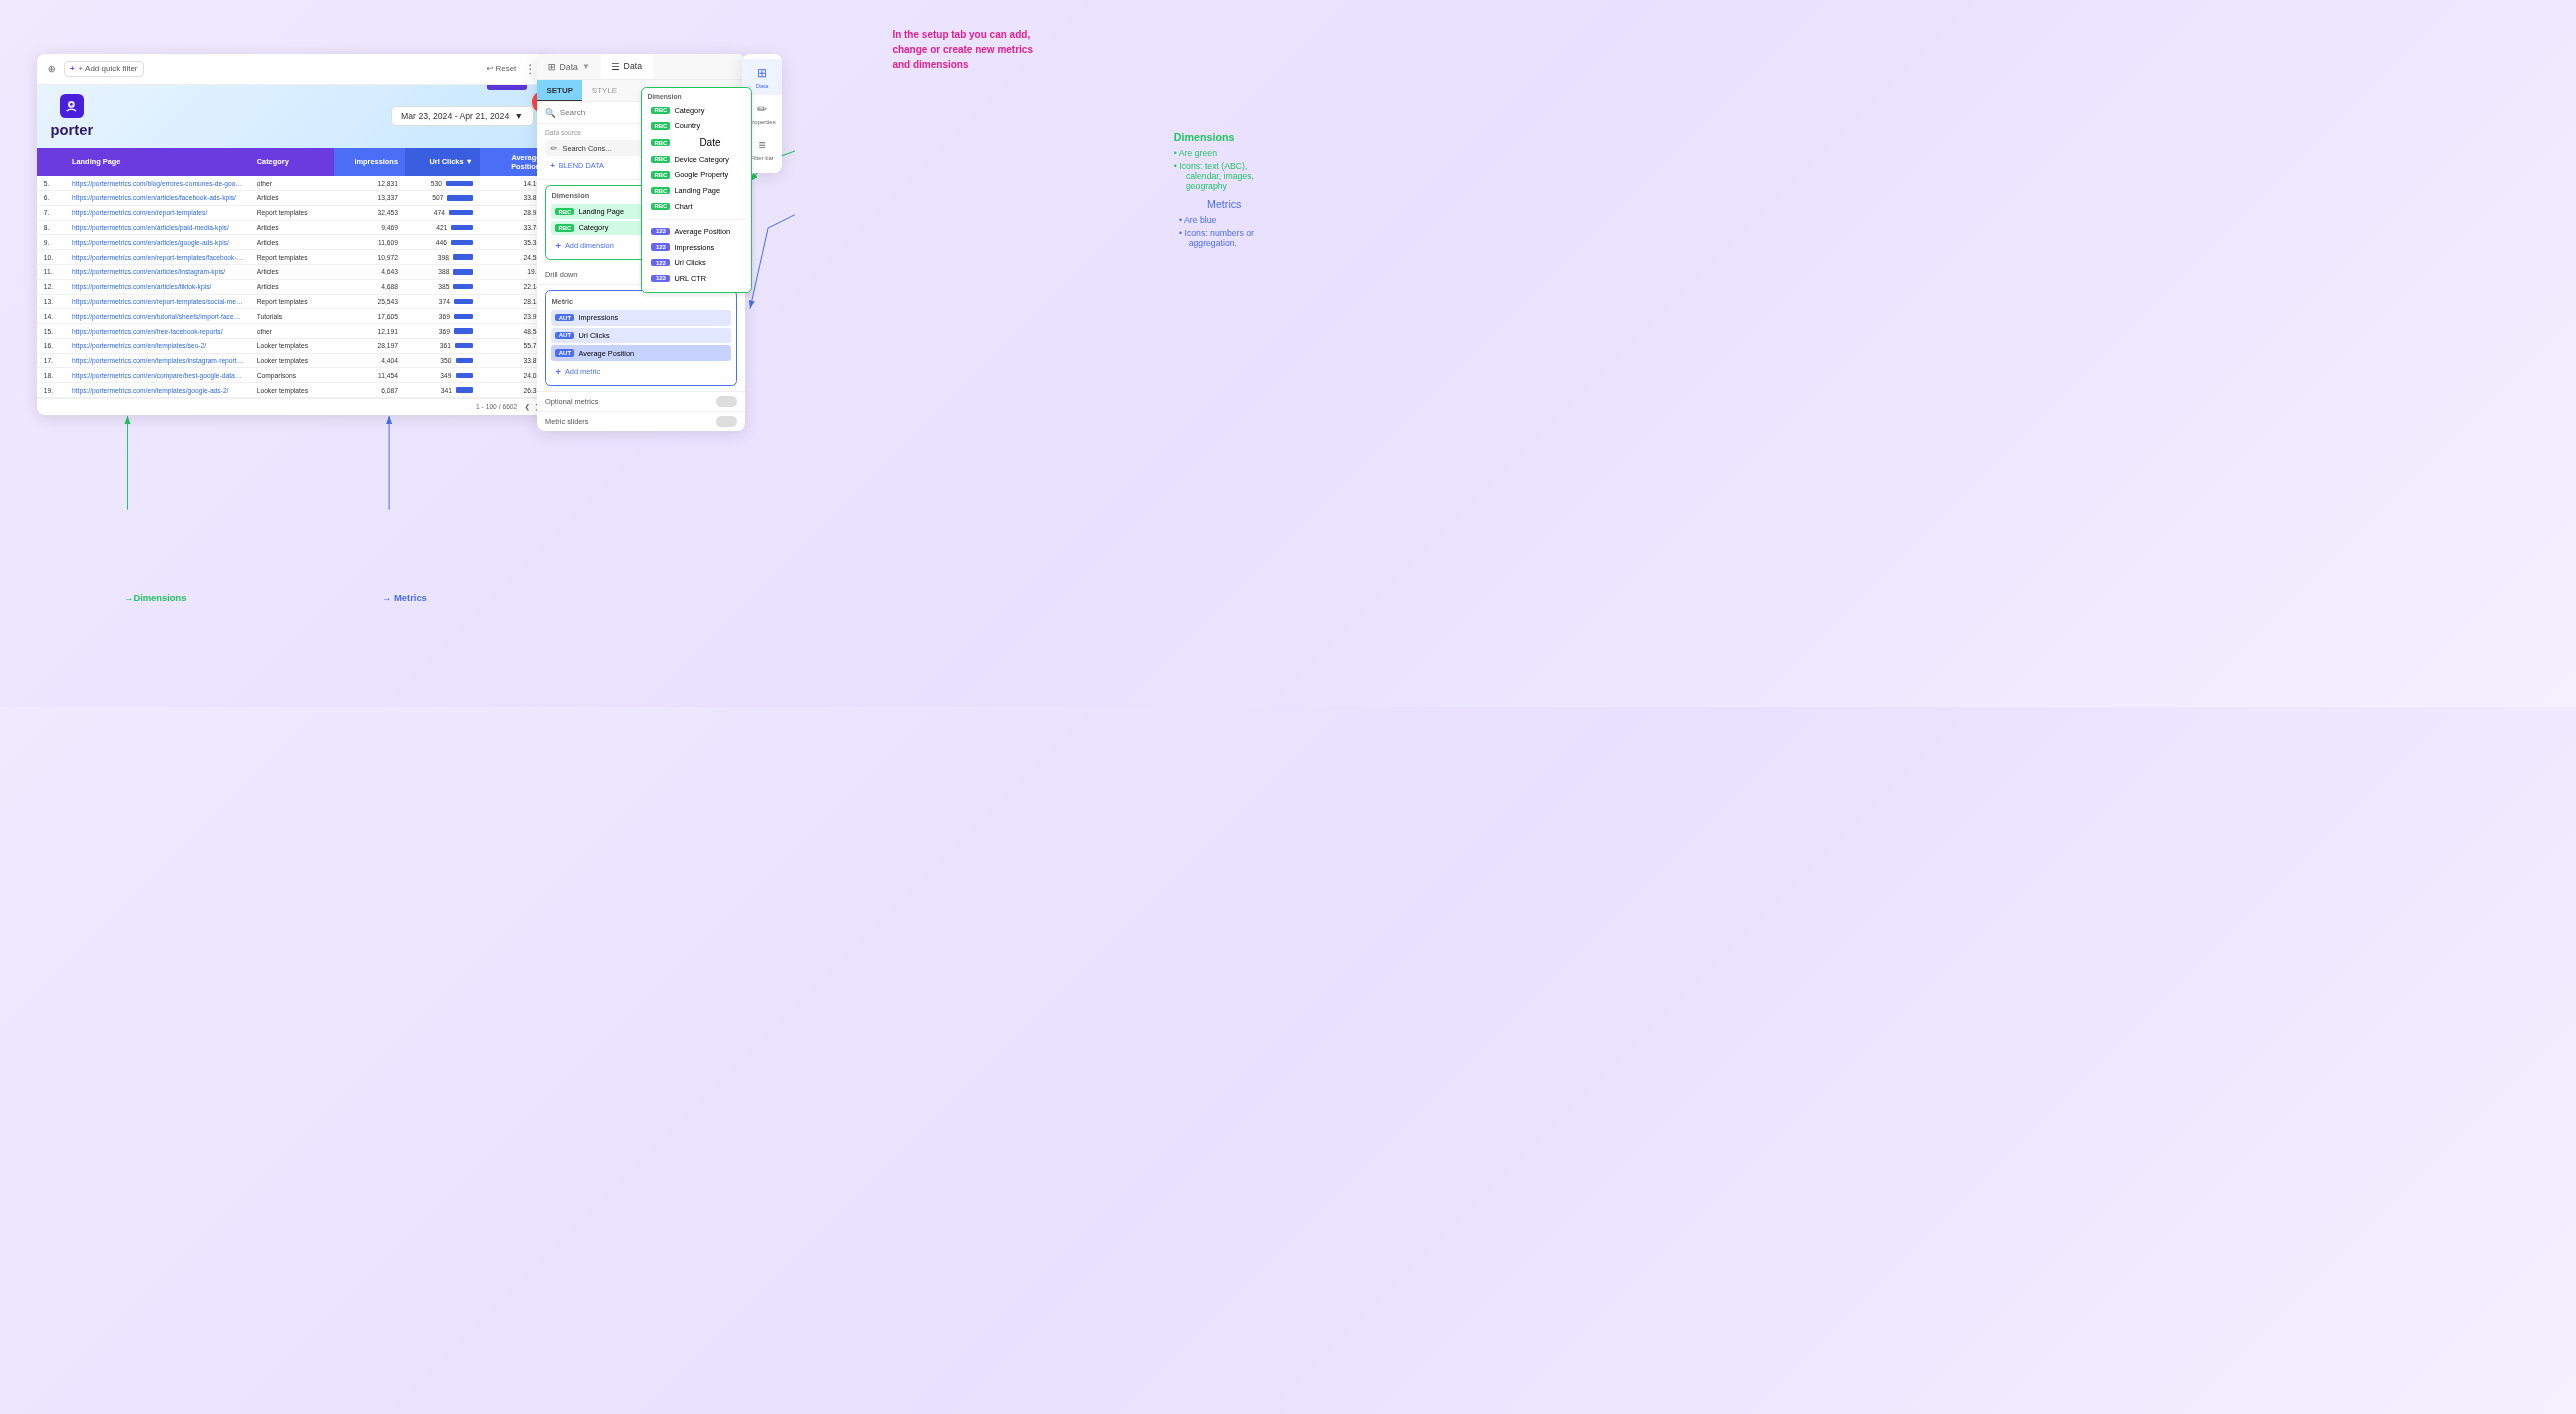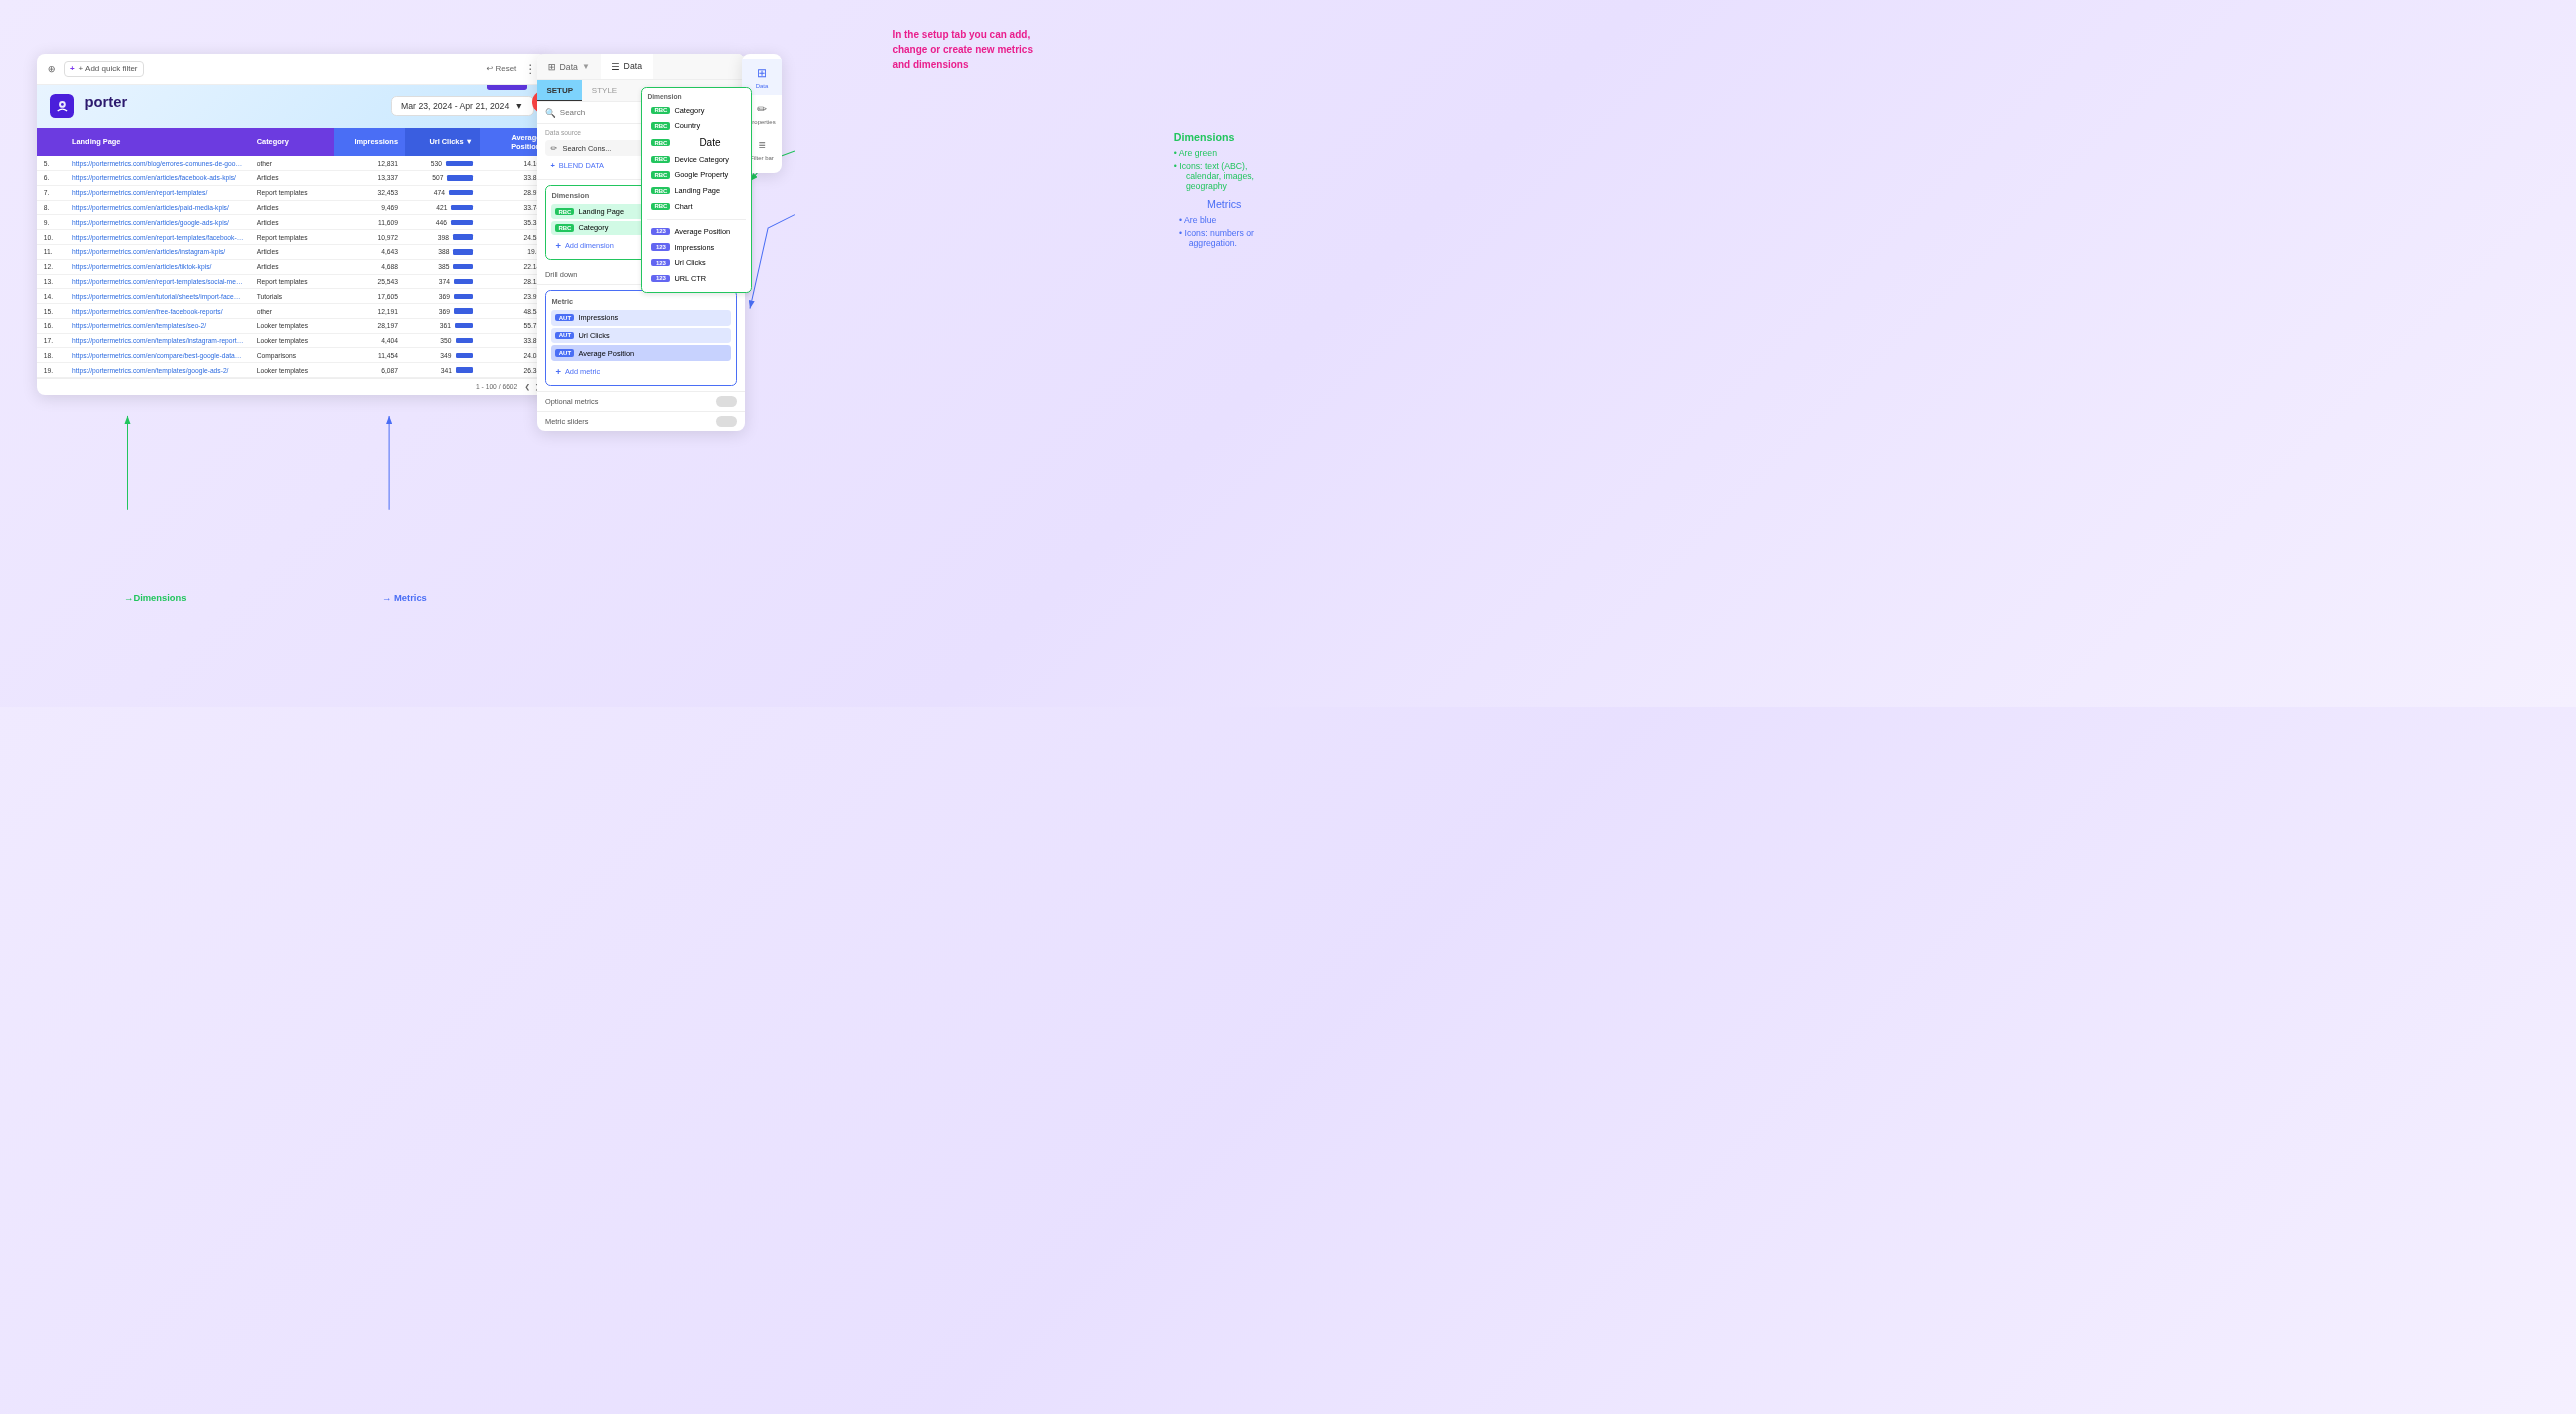--- a/index.html
+++ b/index.html
@@ -73,22 +73,23 @@
     
     .porter-header {
       background: linear-gradient(135deg, #e8f4ff 0%, #c8e8ff 100%);
       padding: 9.4px 13.4px;
       display: flex;
       align-items: center;
       justify-content: space-between;
     }
     .porter-logo {
       display: flex;
-      align-items: flex-start;
-      gap: 10px;
+      align-items: center;
+      gap: 4px;
+      flex-direction: column;
     }
     .porter-logo-icon {
       width: 24px;
       height: 24px;
       background: #4a1fdb;
       border-radius: 5.4px;
       display: flex;
       align-items: center;
       justify-content: center;
     }

